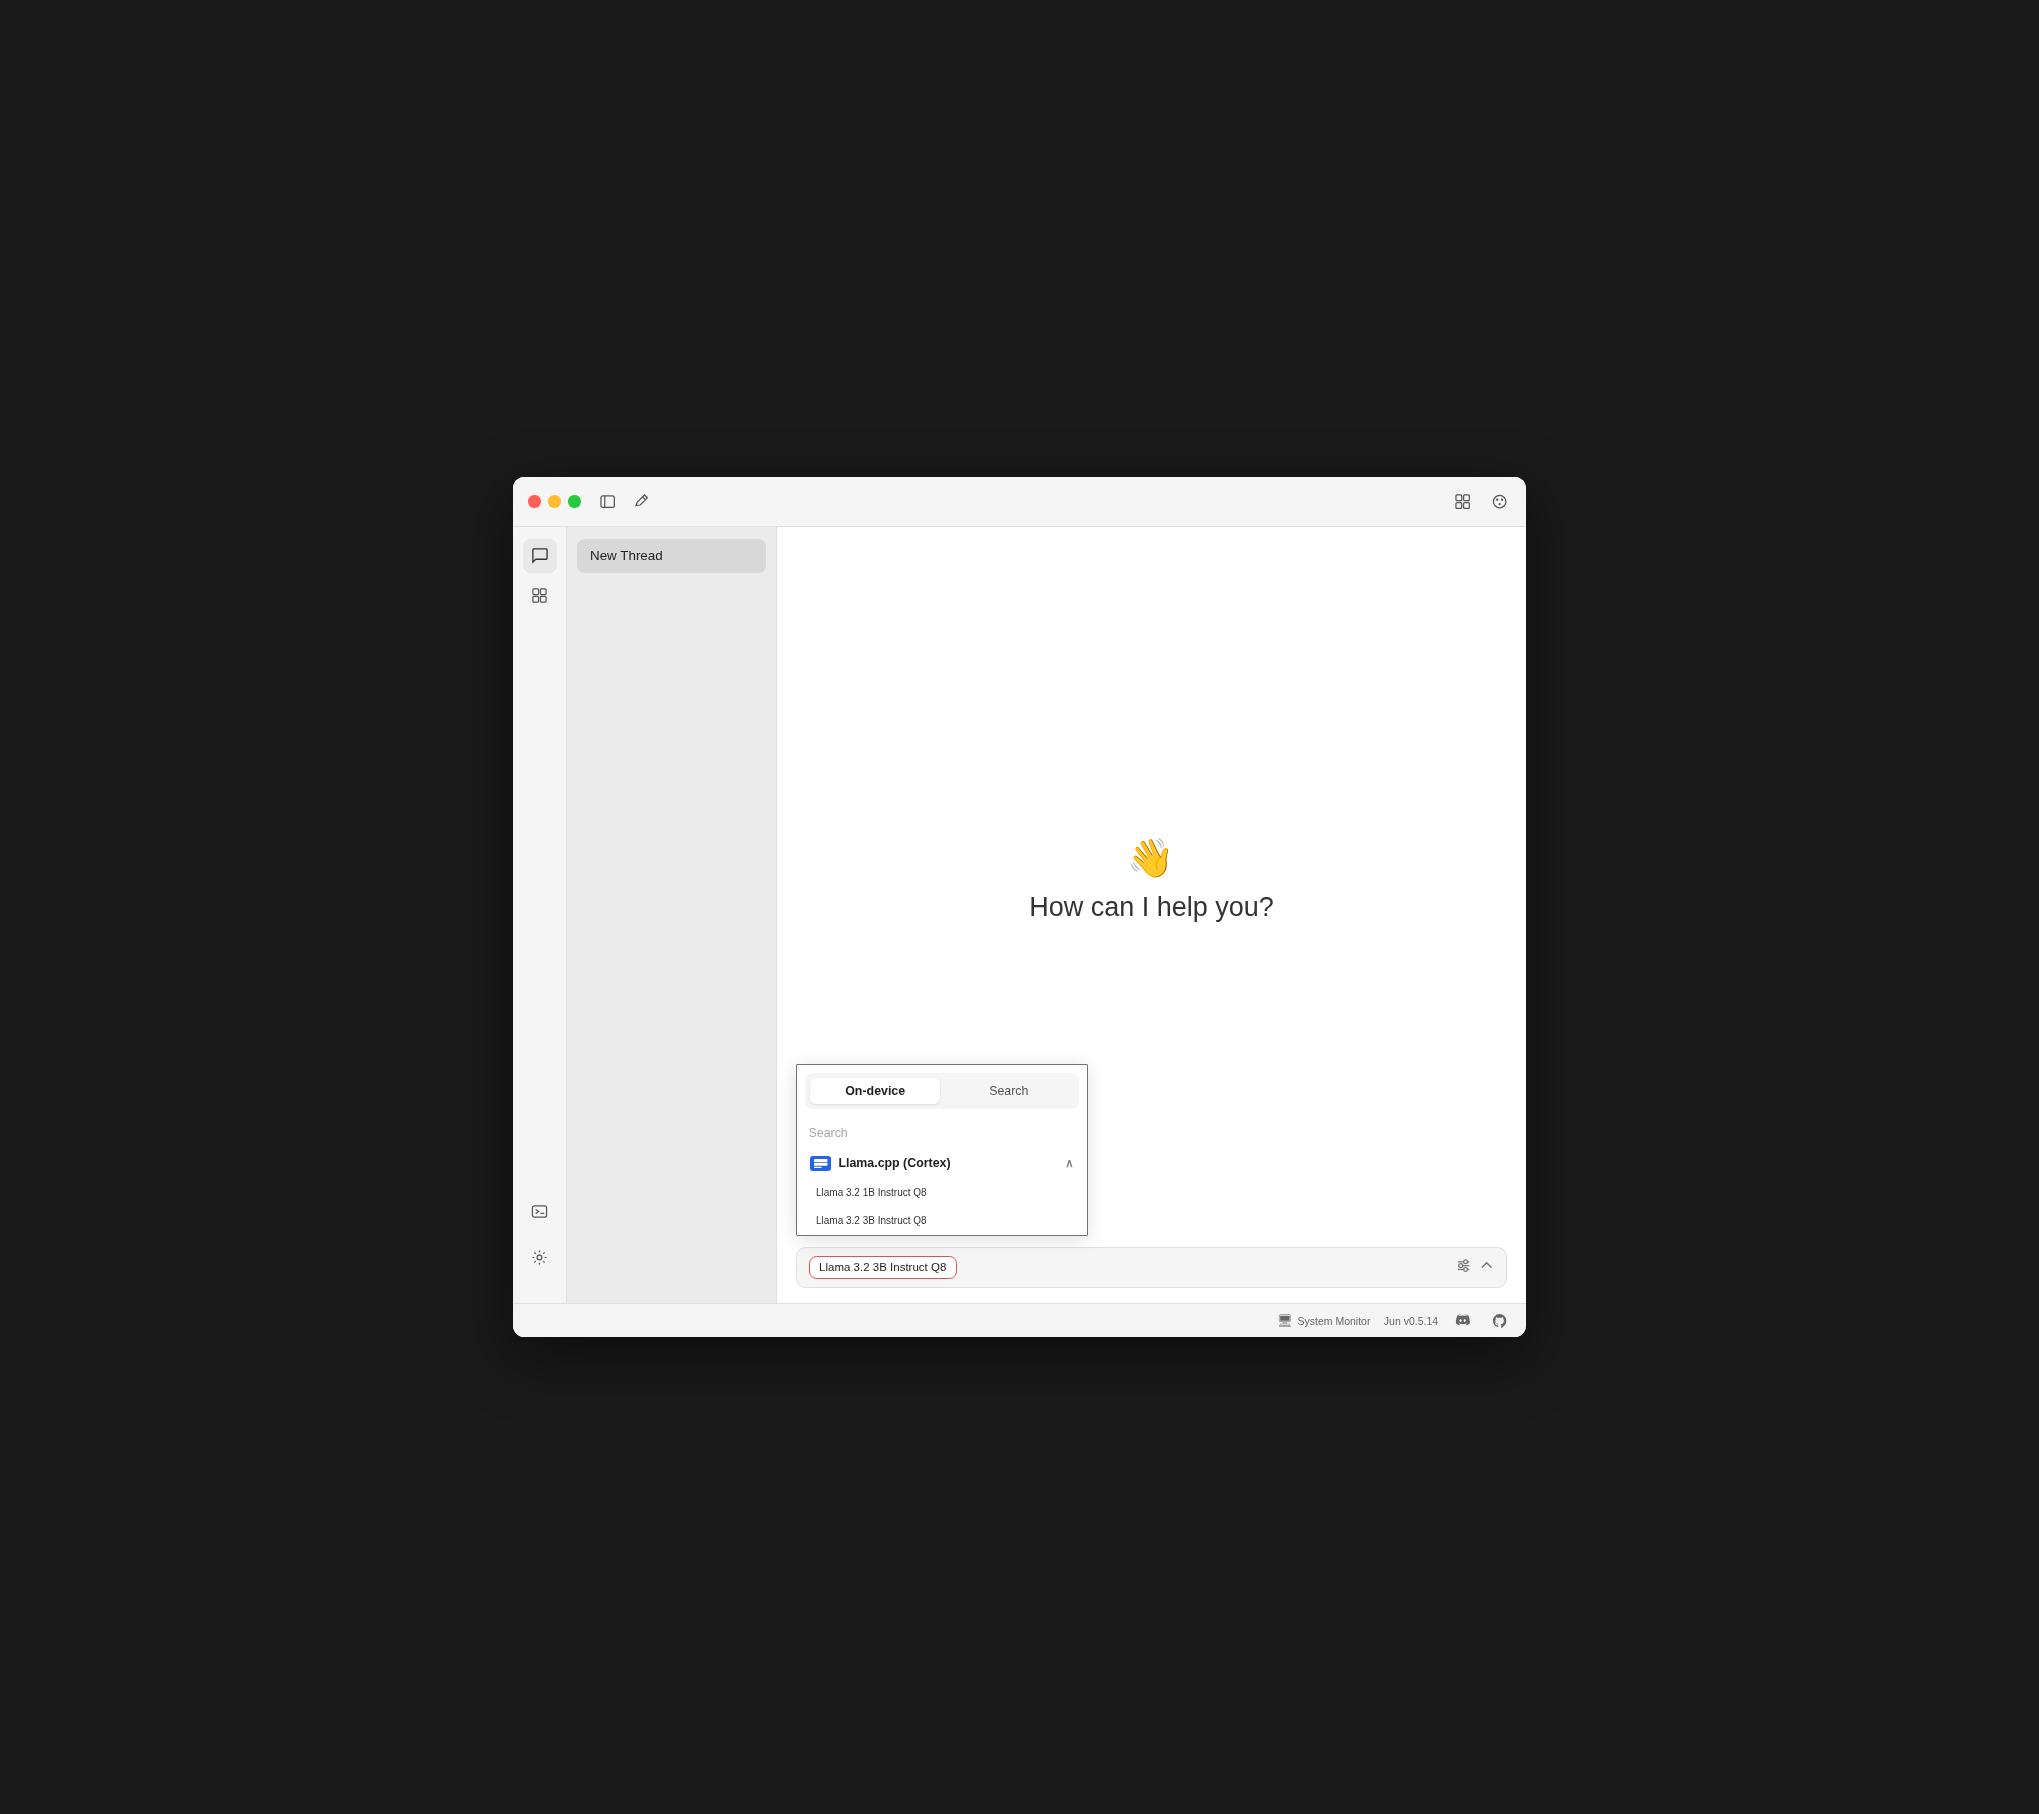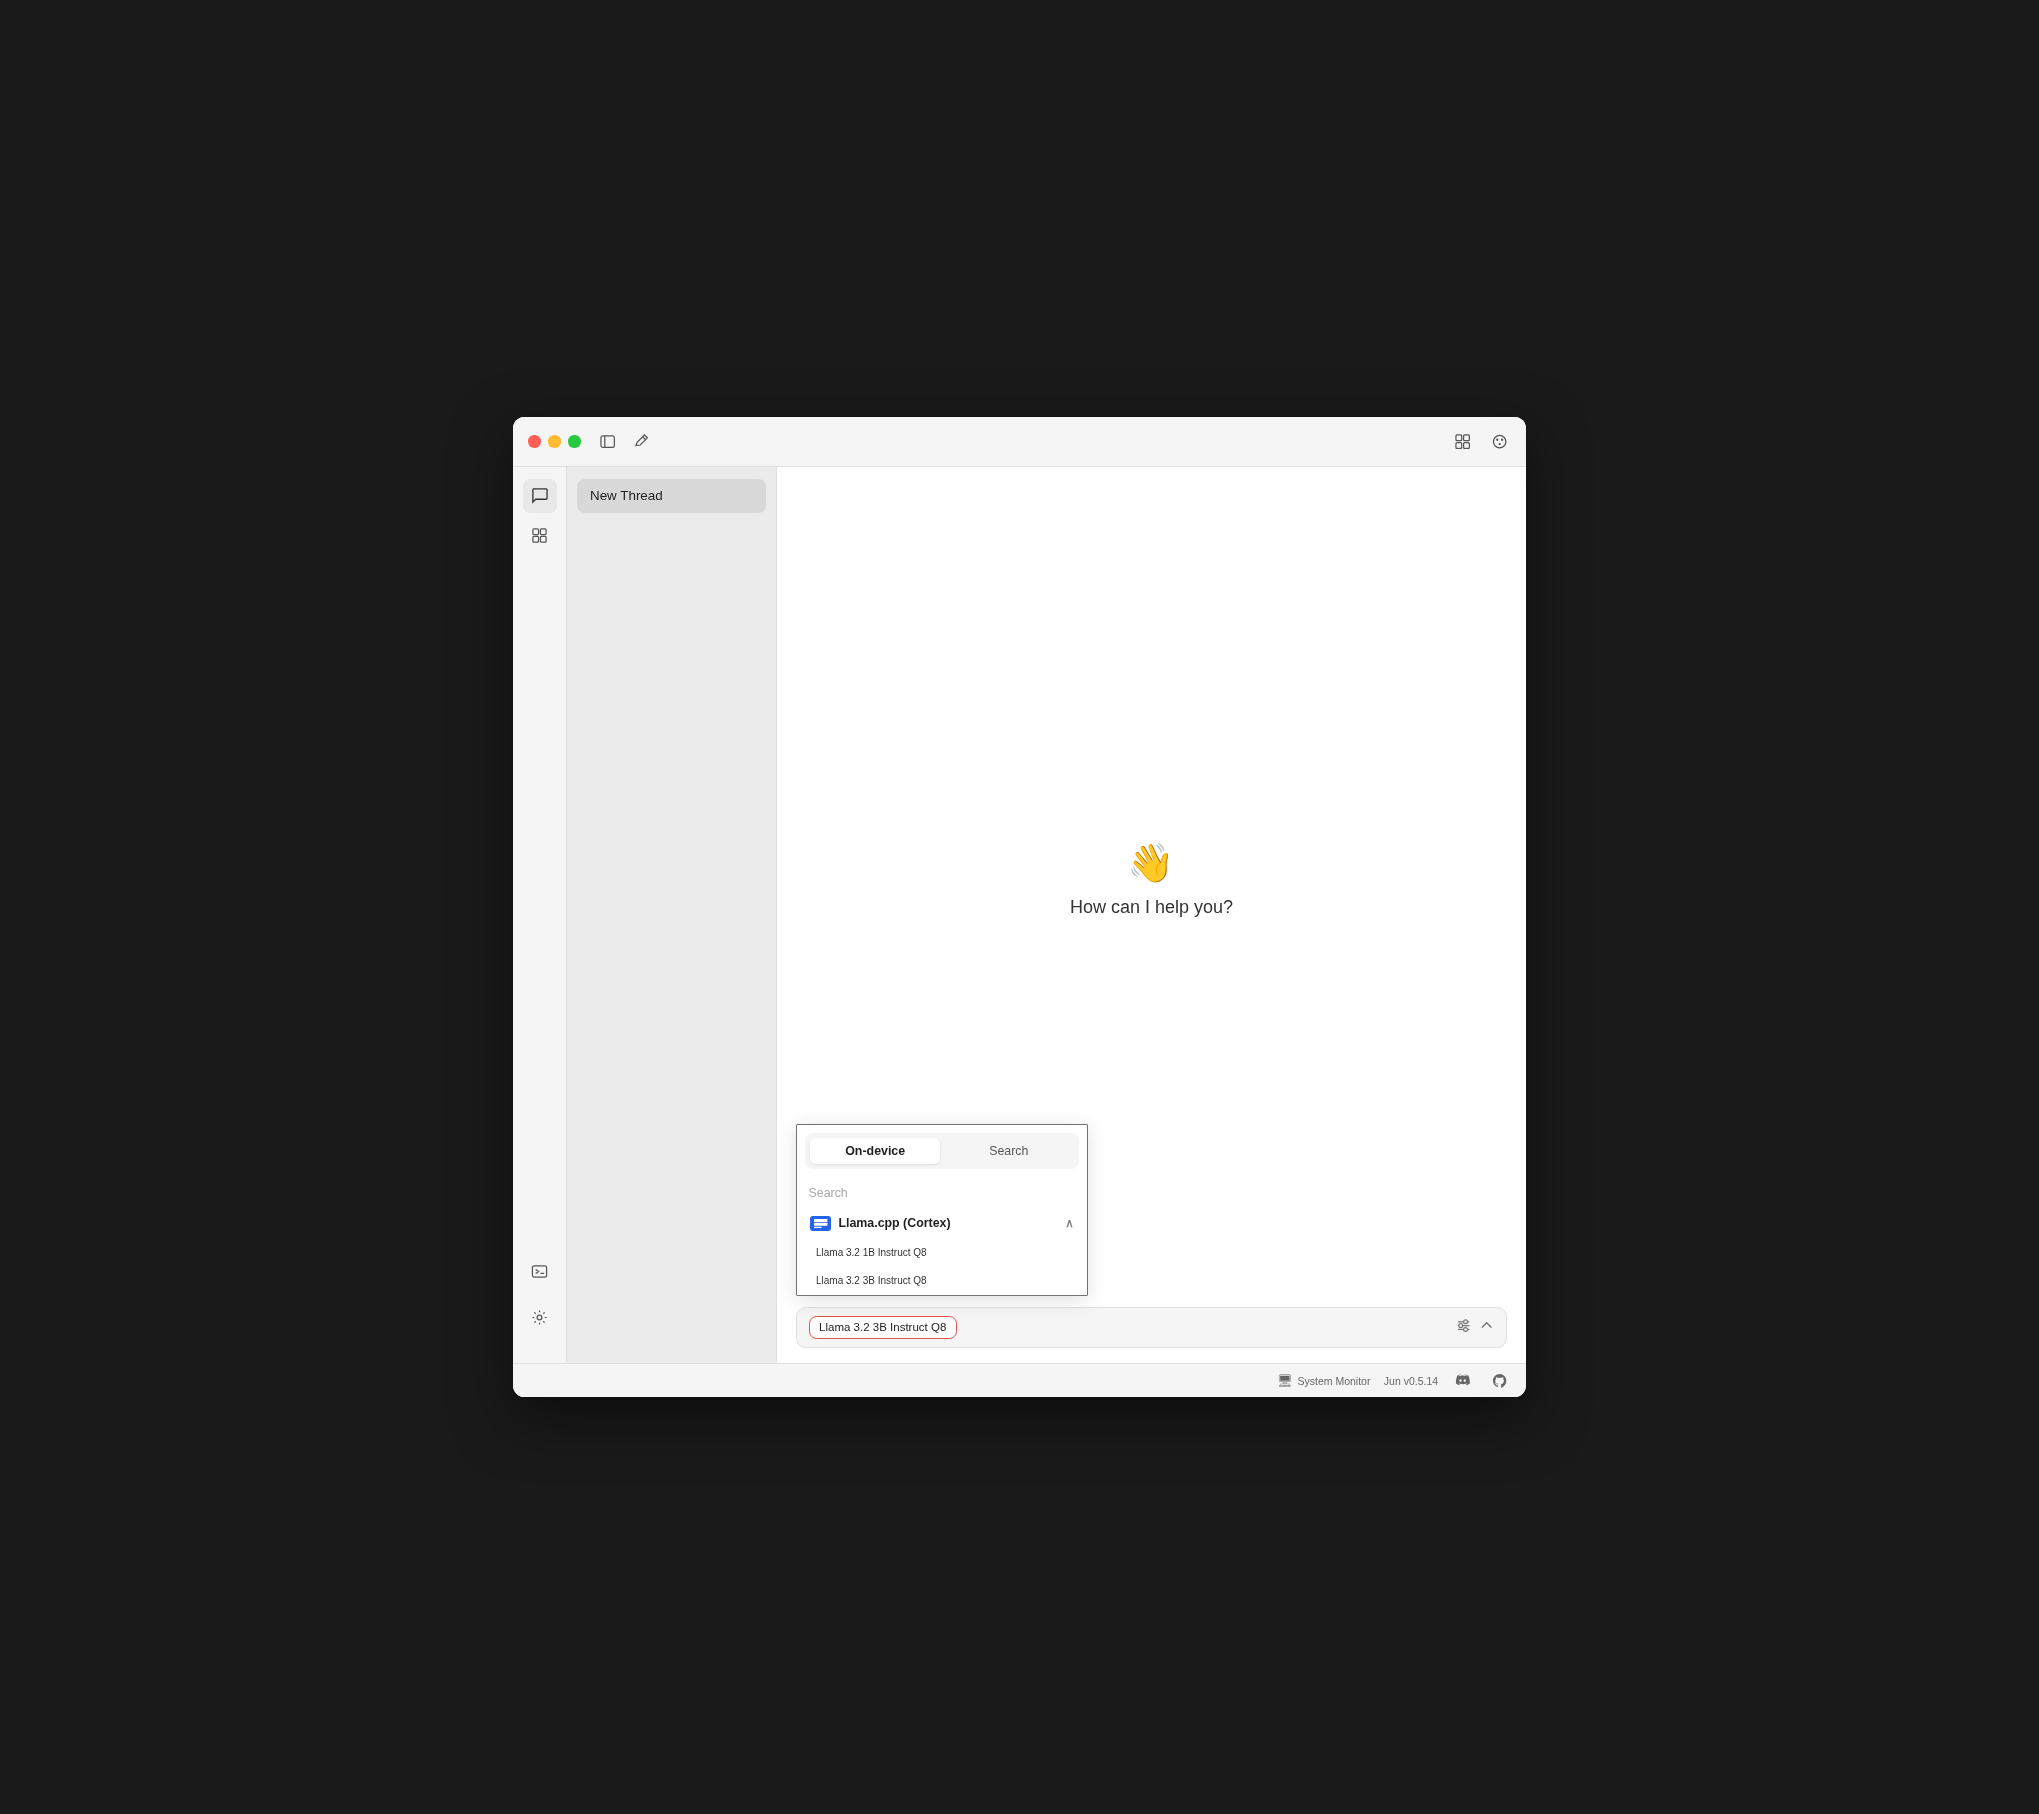--- a/index.html
+++ b/index.html
@@ -6,21 +6,21 @@
     body {
       background: #1a1a1a;
       display: flex;
       justify-content: center;
       align-items: center;
       min-height: 100vh;
       font-family: -apple-system, BlinkMacSystemFont, "Segoe UI", sans-serif;
     }
     .window {
       width: 1013px;
-      height: 980px;
+      height: 860px;
       background: #f5f5f5;
       border-radius: 11.5px;
       overflow: hidden;
       display: flex;
       flex-direction: column;
       box-shadow: 0 19px 57px rgba(0,0,0,0.5);
     }
     .titlebar {
       height: 50px;
       background: #f5f5f5;
@@ -135,21 +135,21 @@
       display: flex;
       flex-direction: column;
       align-items: center;
       justify-content: center;
     }
     .wave-emoji {
       font-size: 38px;
       margin-bottom: 11.5px;
     }
     .greeting-text {
-      font-size: 18px;
+      font-size: 27px;
       color: #333;
       font-weight: 400;
     }
     .chat-bottom {
       padding: 15.3px 19px;
       display: flex;
       flex-direction: column;
       gap: 9.6px;
       position: relative;
     }

